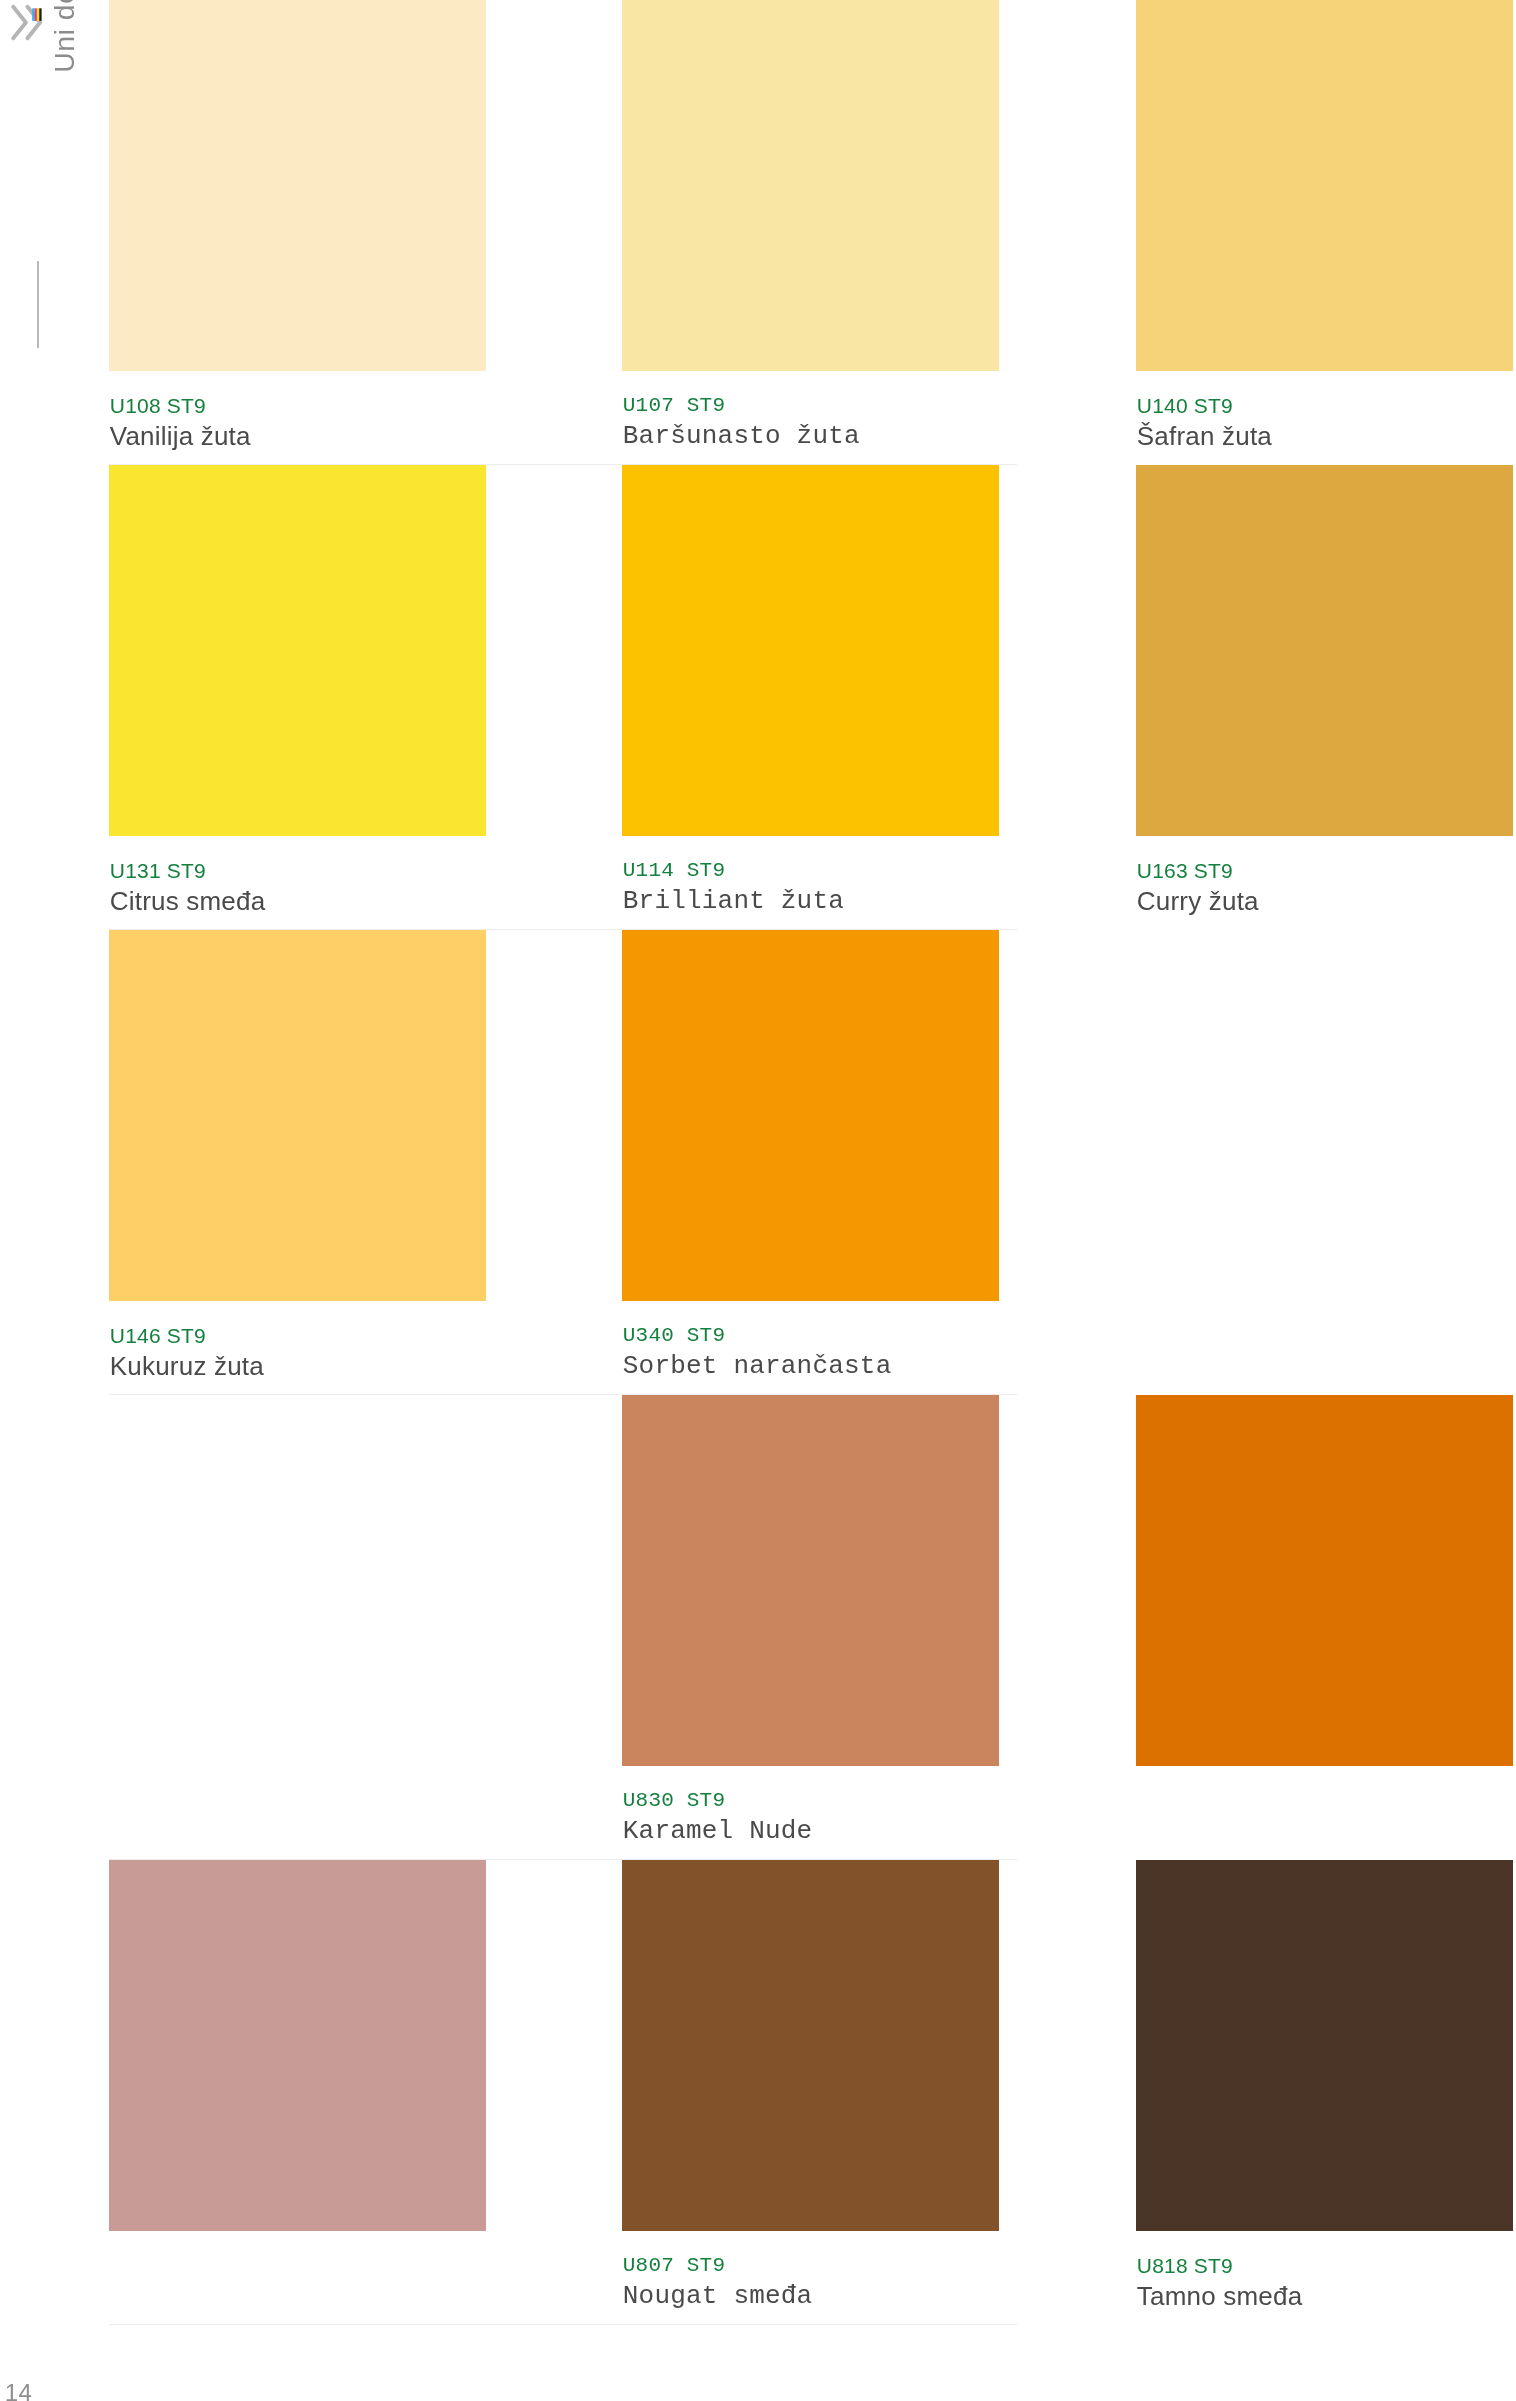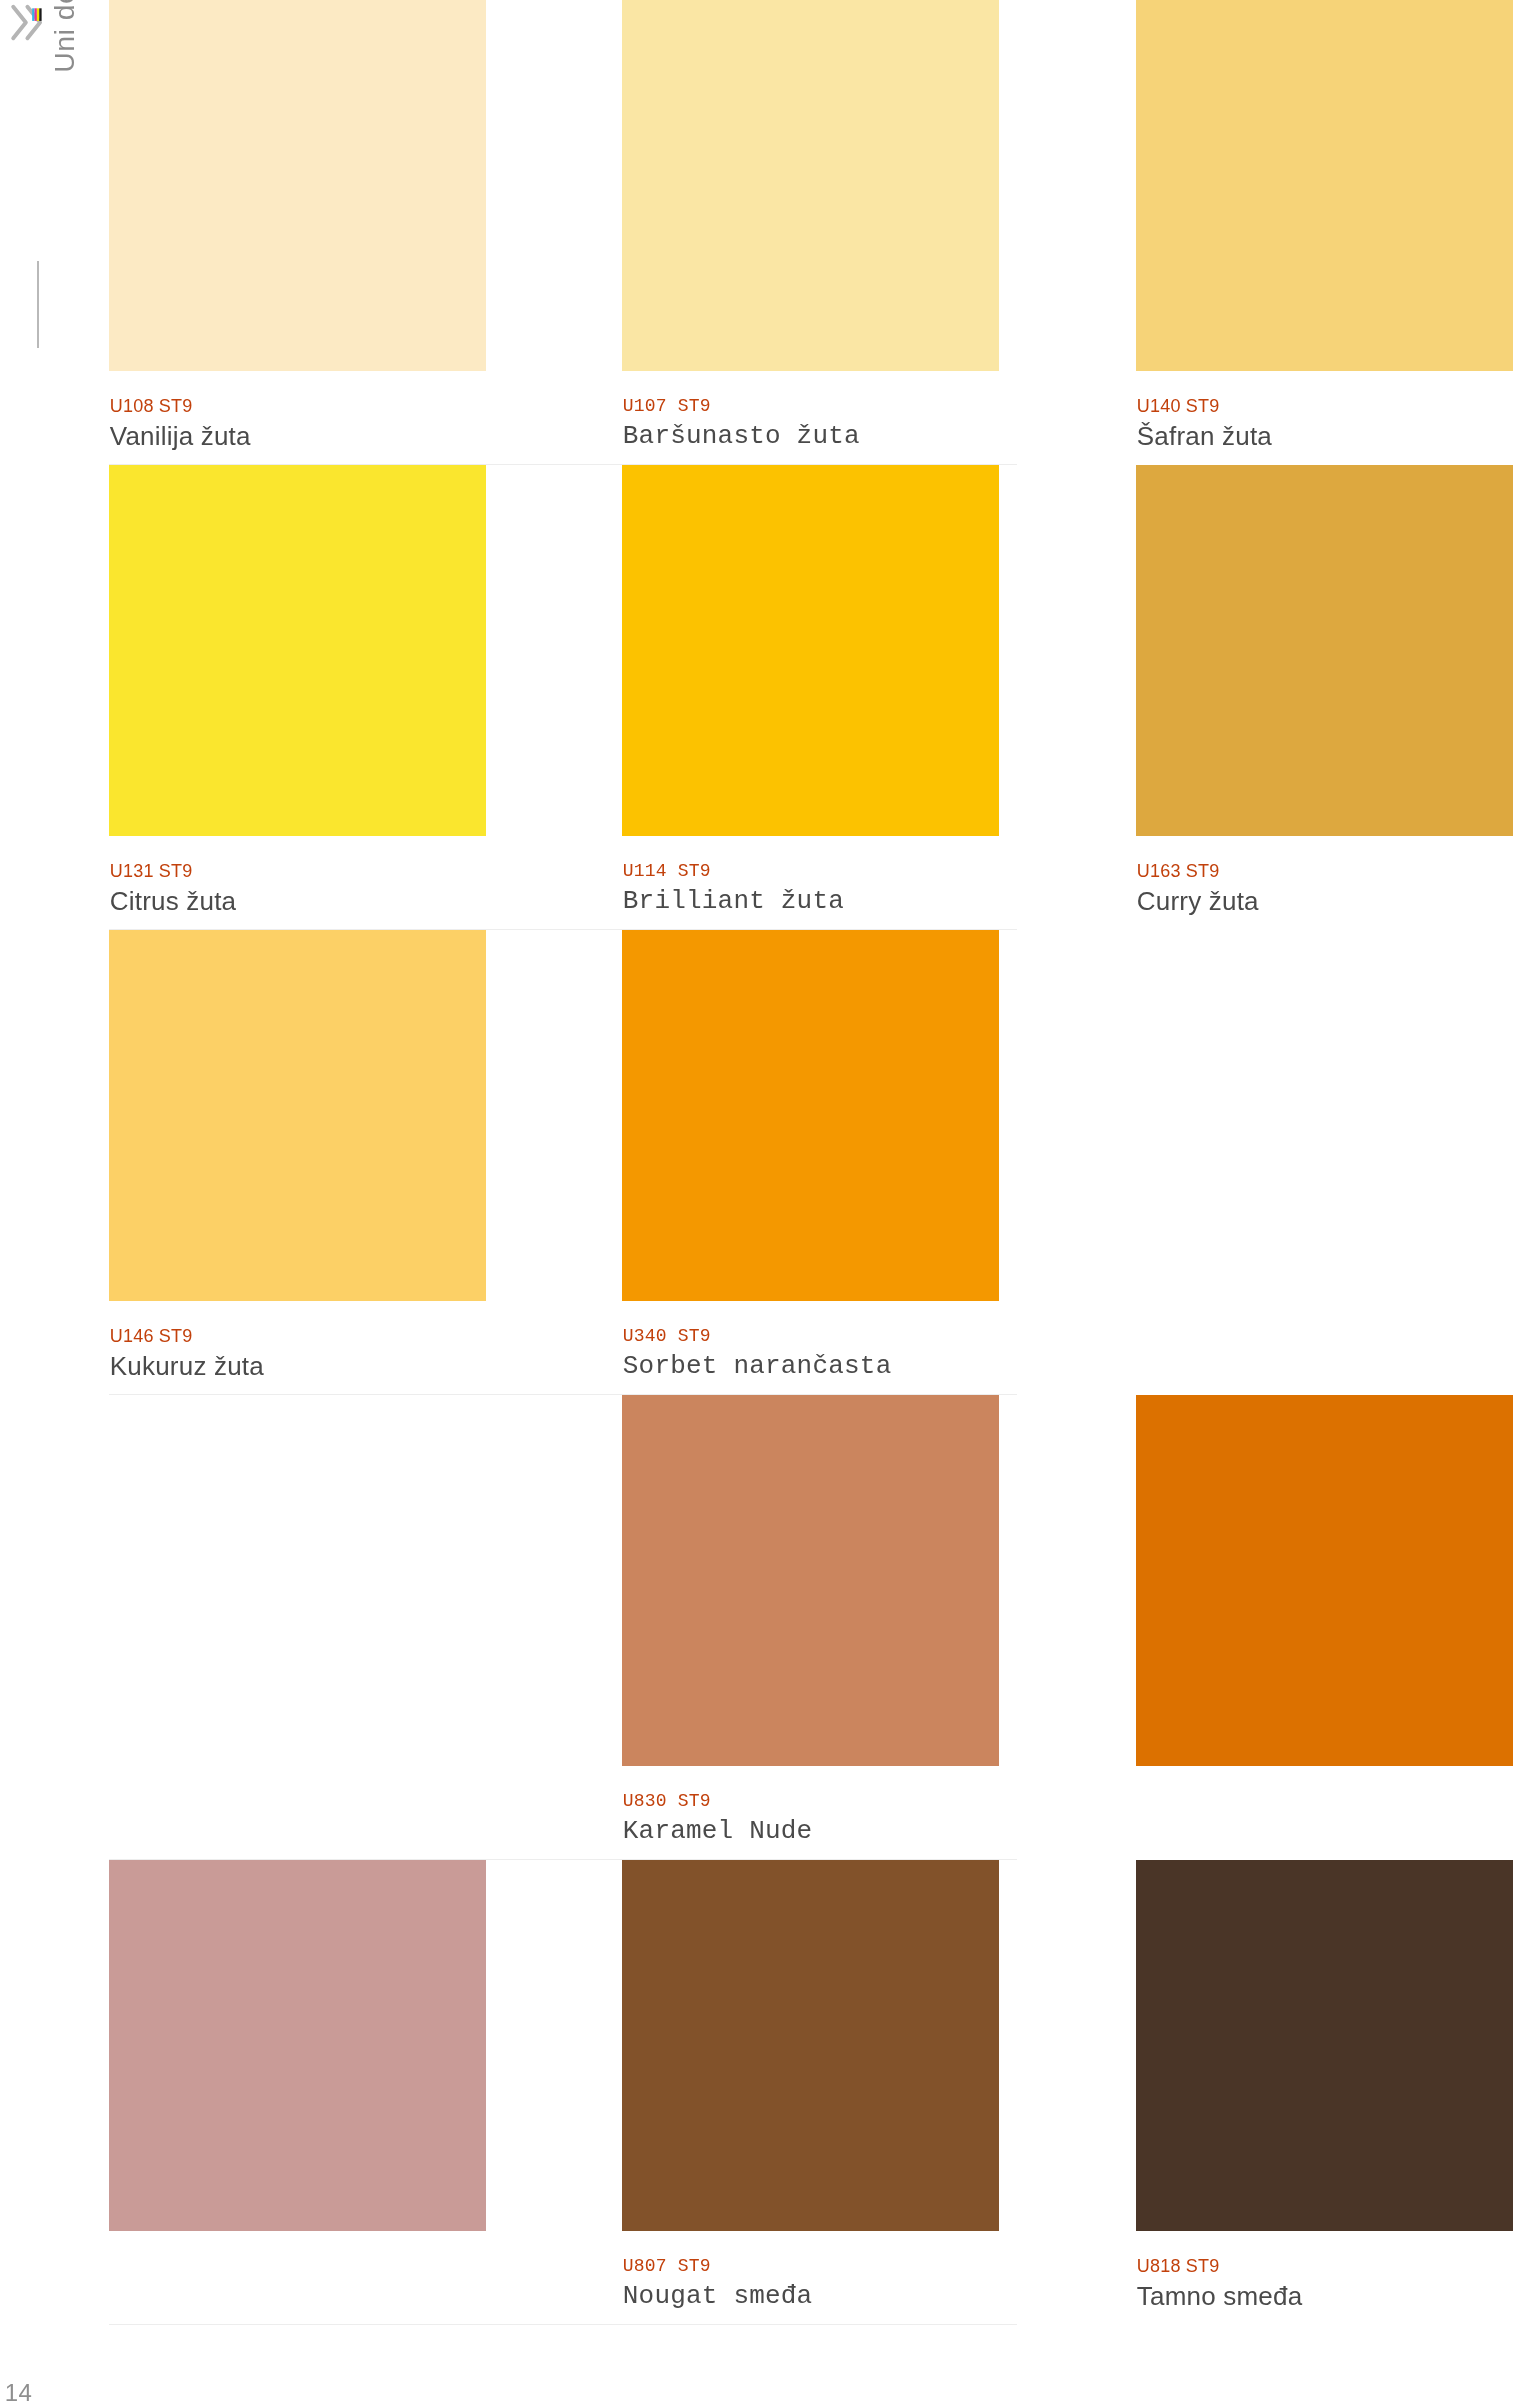--- a/index.html
+++ b/index.html
@@ -102,22 +102,22 @@
     width: 377px;
     height: 371px;
   }
 
   .caption {
     padding-top: 20px;
     padding-left: 0.8px;
   }
 
   .code {
-    font-size: 18px;
-    color: #c2410c;
+    font-size: 21px;
+    color: #15803d;
     line-height: 30px;
     white-space: nowrap;
     letter-spacing: 0.2px;
   }
 
   .name {
     font-size: 26px;
     color: #4a4a4a;
     line-height: 30px;
     white-space: nowrap;
@@ -178,21 +178,21 @@
             <div class="name">Šafran žuta</div>
           </div>
         </div>
         <div class="row-sep"></div>
       </div>
       <div class="row">
         <div class="cell c0">
           <div class="swatch" style="background: rgb(250, 230, 46);"></div>
           <div class="caption">
             <div class="code">U131  ST9</div>
-            <div class="name">Citrus žuta</div>
+            <div class="name">Citrus smeđa</div>
           </div>
         </div>
         <div class="cell c1">
           <div class="swatch" style="background: rgb(252, 194, 0);"></div>
           <div class="caption">
             <div class="code">U114  ST9</div>
             <div class="name">Brilliant žuta</div>
           </div>
         </div>
         <div class="cell c2">

